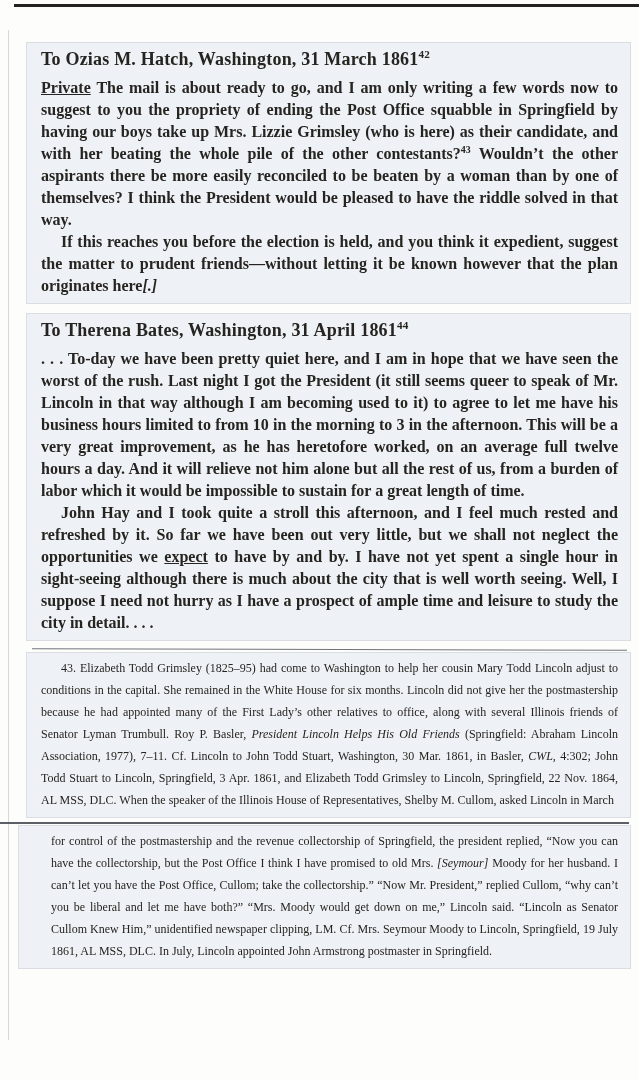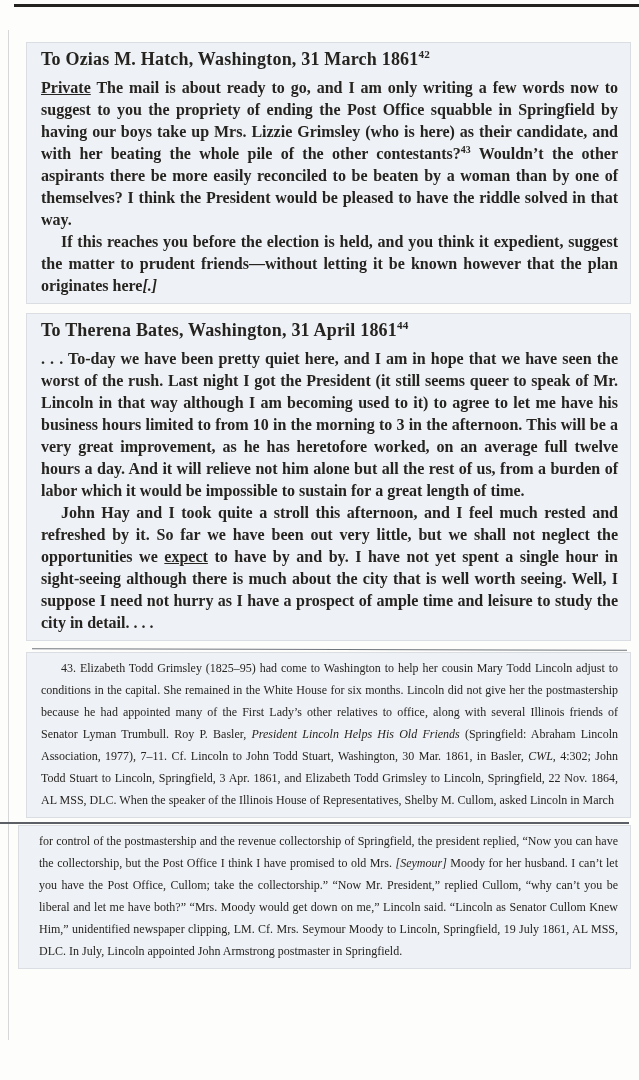--- a/index.html
+++ b/index.html
@@ -78,21 +78,21 @@
     background: #70757c;
     margin: 8px 4px 0 6px;
     transform: rotate(0.15deg);
   }
   .rule-b {
     height: 2px;
     background: #5c6066;
     margin: 4px 2px 0 -26px;
   }
   .clip.footnote-1 { margin-top: 2px; }
-  .clip.footnote-2 { margin-top: 1px; margin-left: -8px; padding-left: 20px; }
+  .clip.footnote-2 { margin-top: 1px; margin-left: -8px; padding-left: 32px; }
   .run-u { text-decoration: underline; }
   .run-i { font-style: italic; }
   .run-sup {
     font-size: 0.62em;
     vertical-align: super;
     line-height: 0;
   }
 </style>
 </head>
 <body>

